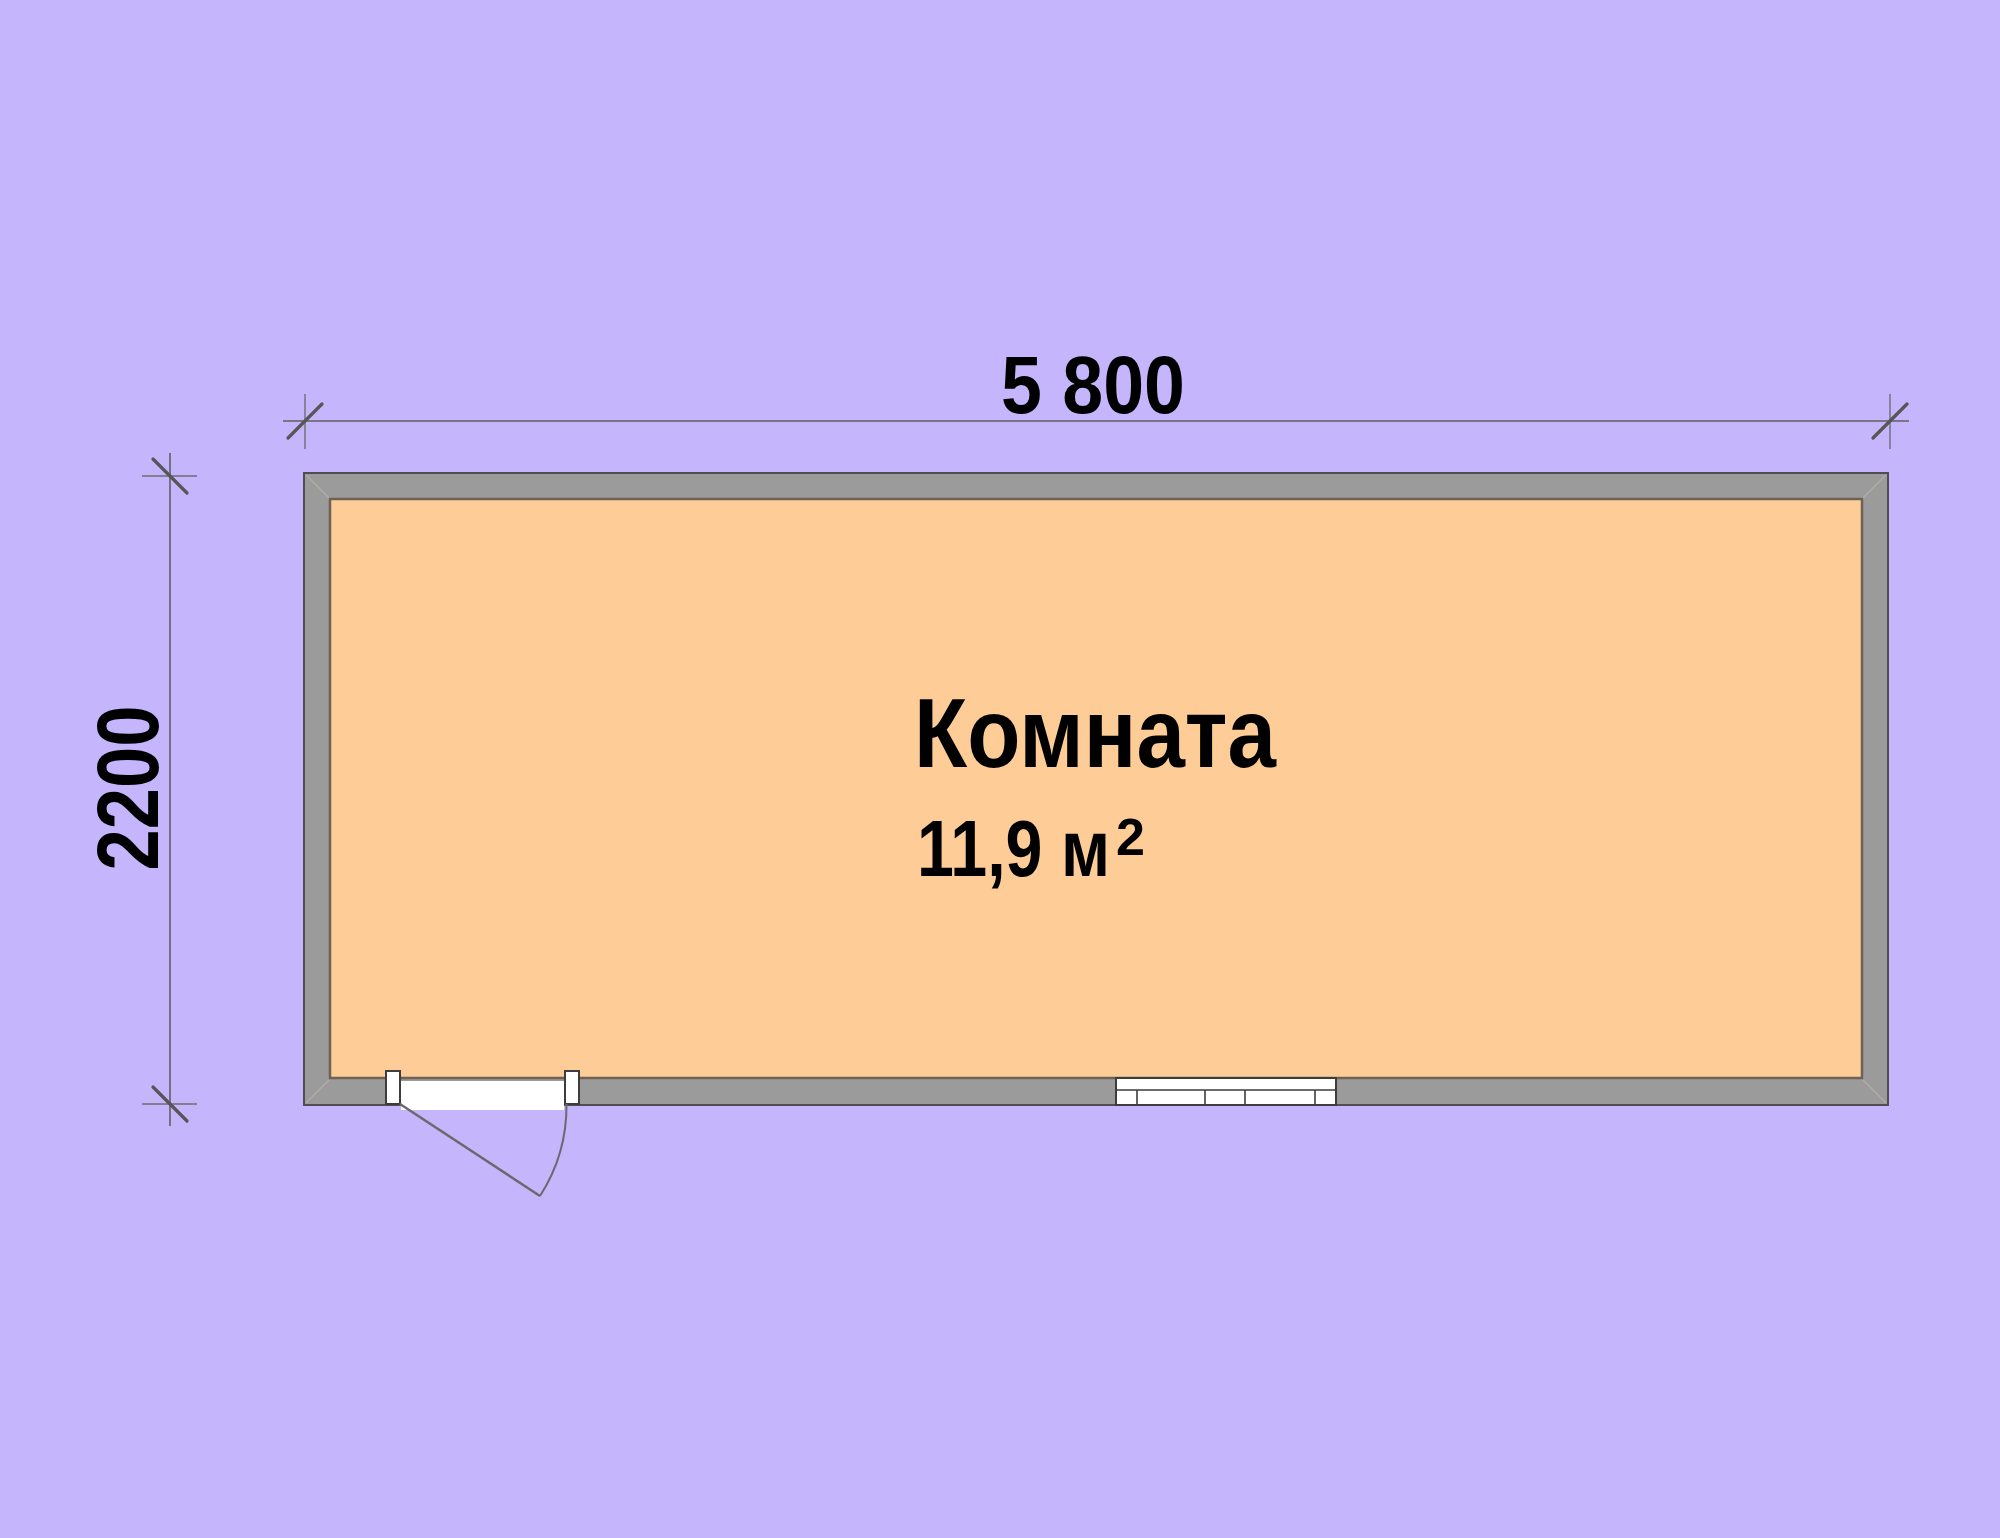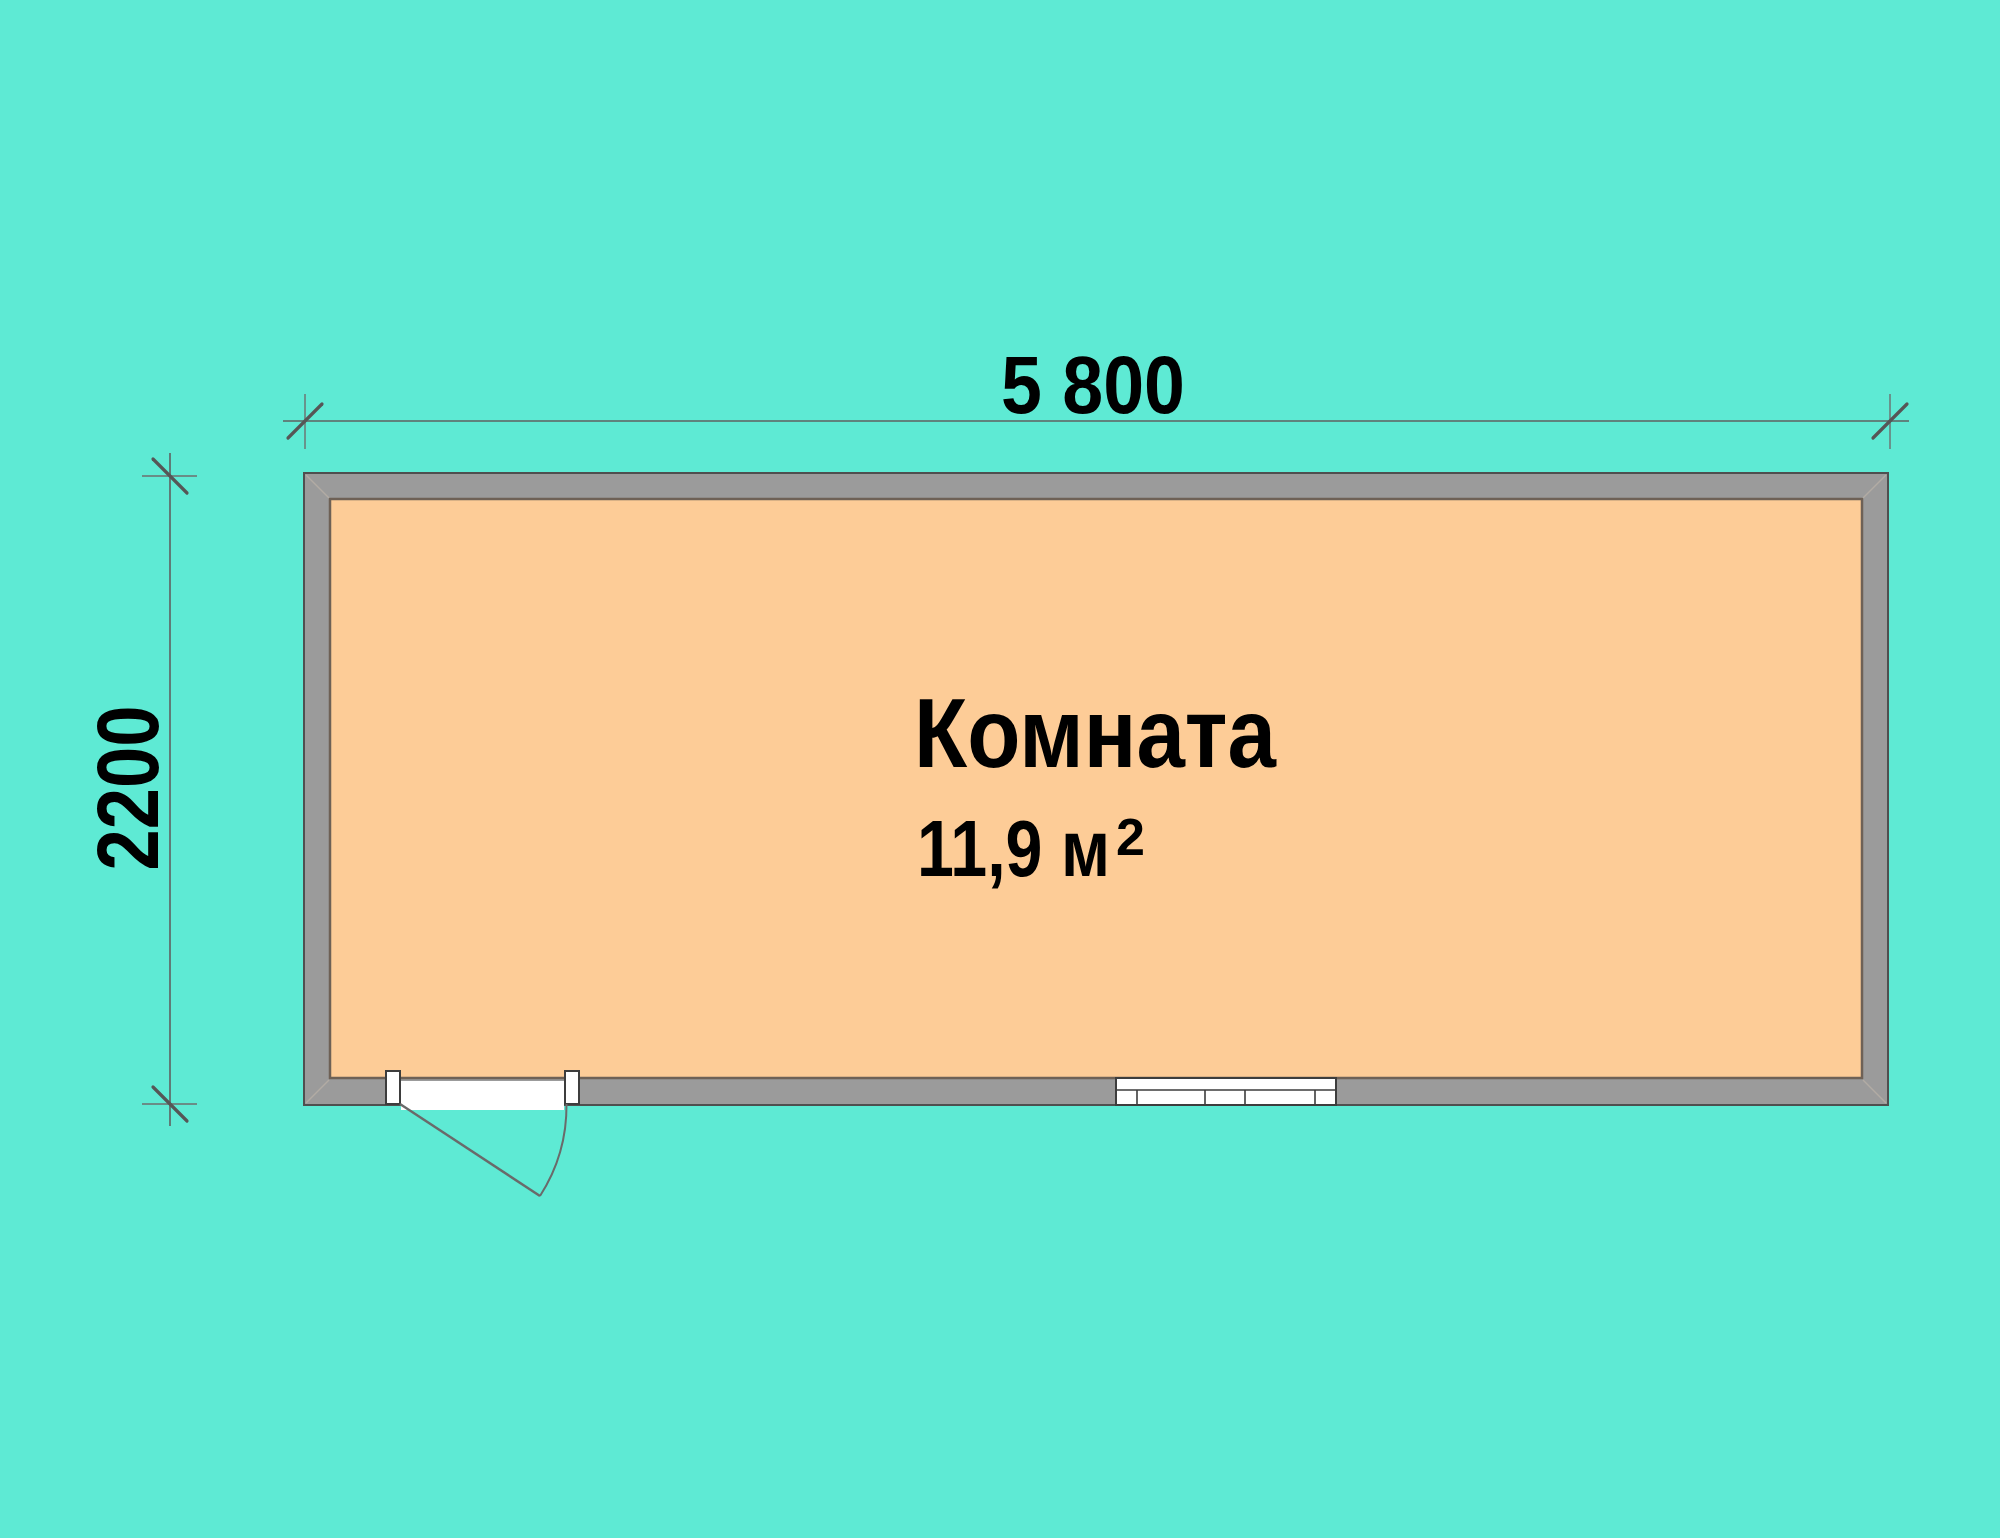--- a/index.html
+++ b/index.html
@@ -7,21 +7,21 @@
     padding:0;
     background:#ffffff;
     width:2000px;
     height:1538px;
     overflow:hidden;
   }
   #plan-stage{
     position:relative;
     width:2000px;
     height:1538px;
-    background:#5eead4;
+    background:#c4b5fd;
   }
   svg{display:block}
   text, tspan{
     font-family:"Liberation Sans","DejaVu Sans",sans-serif;
     font-weight:700;
     fill:#000000;
   }
   .dim-line{stroke:#606060;stroke-width:1.6;fill:none}
   .dim-cross{stroke:#6e6e6e;stroke-width:1.4;fill:none}
   .dim-slash{stroke:#565656;stroke-width:3.2;fill:none;stroke-linecap:round}

